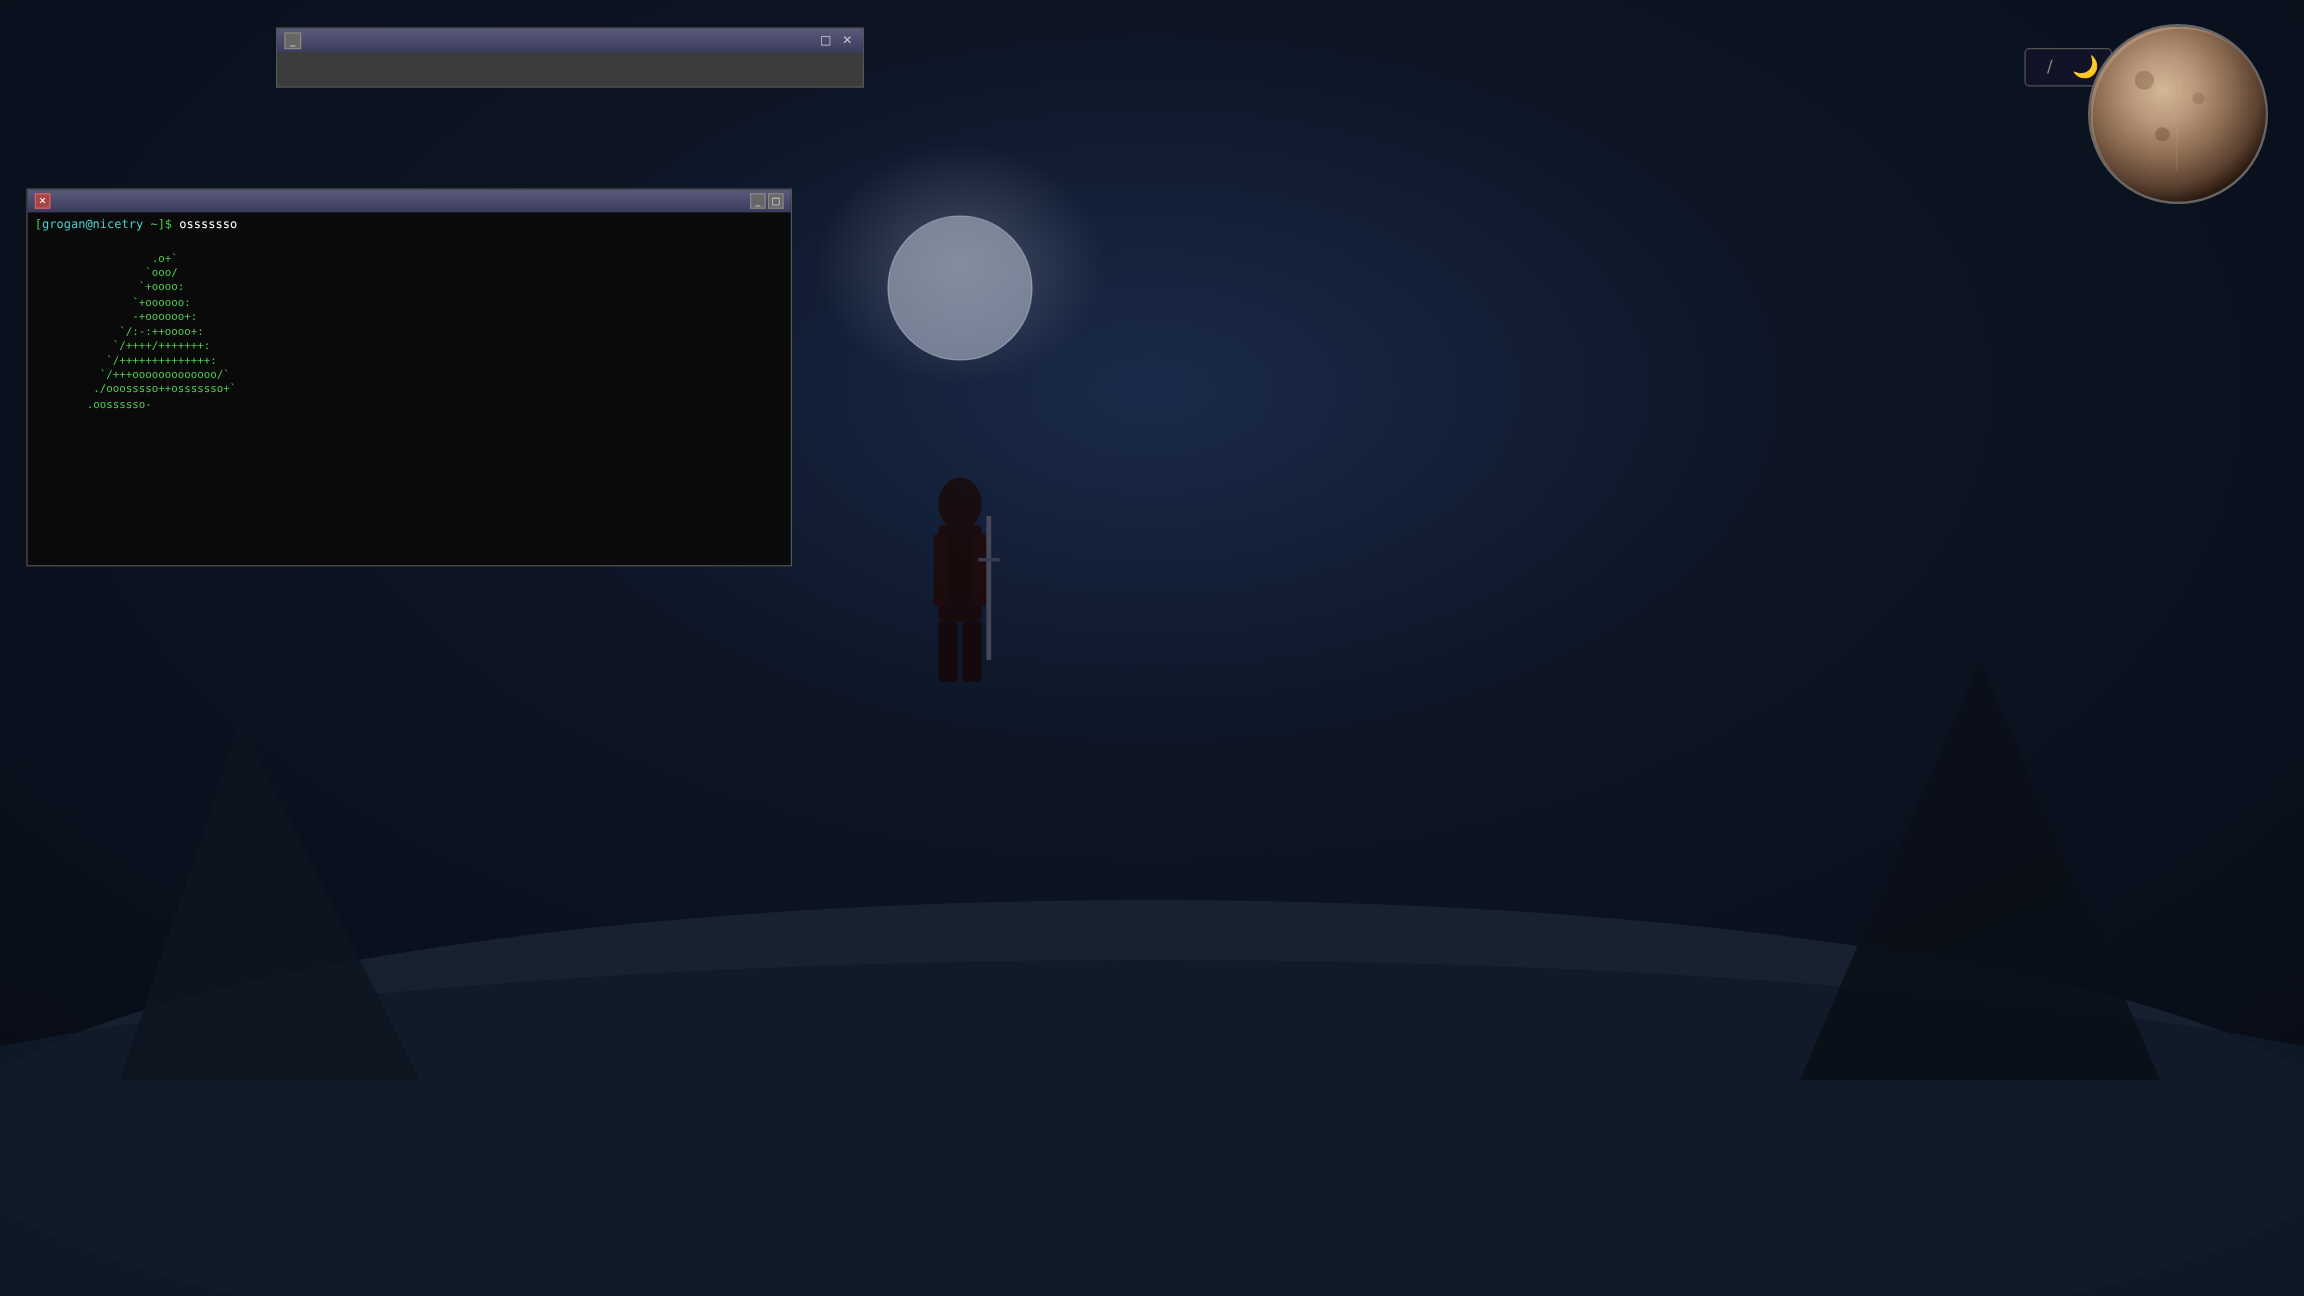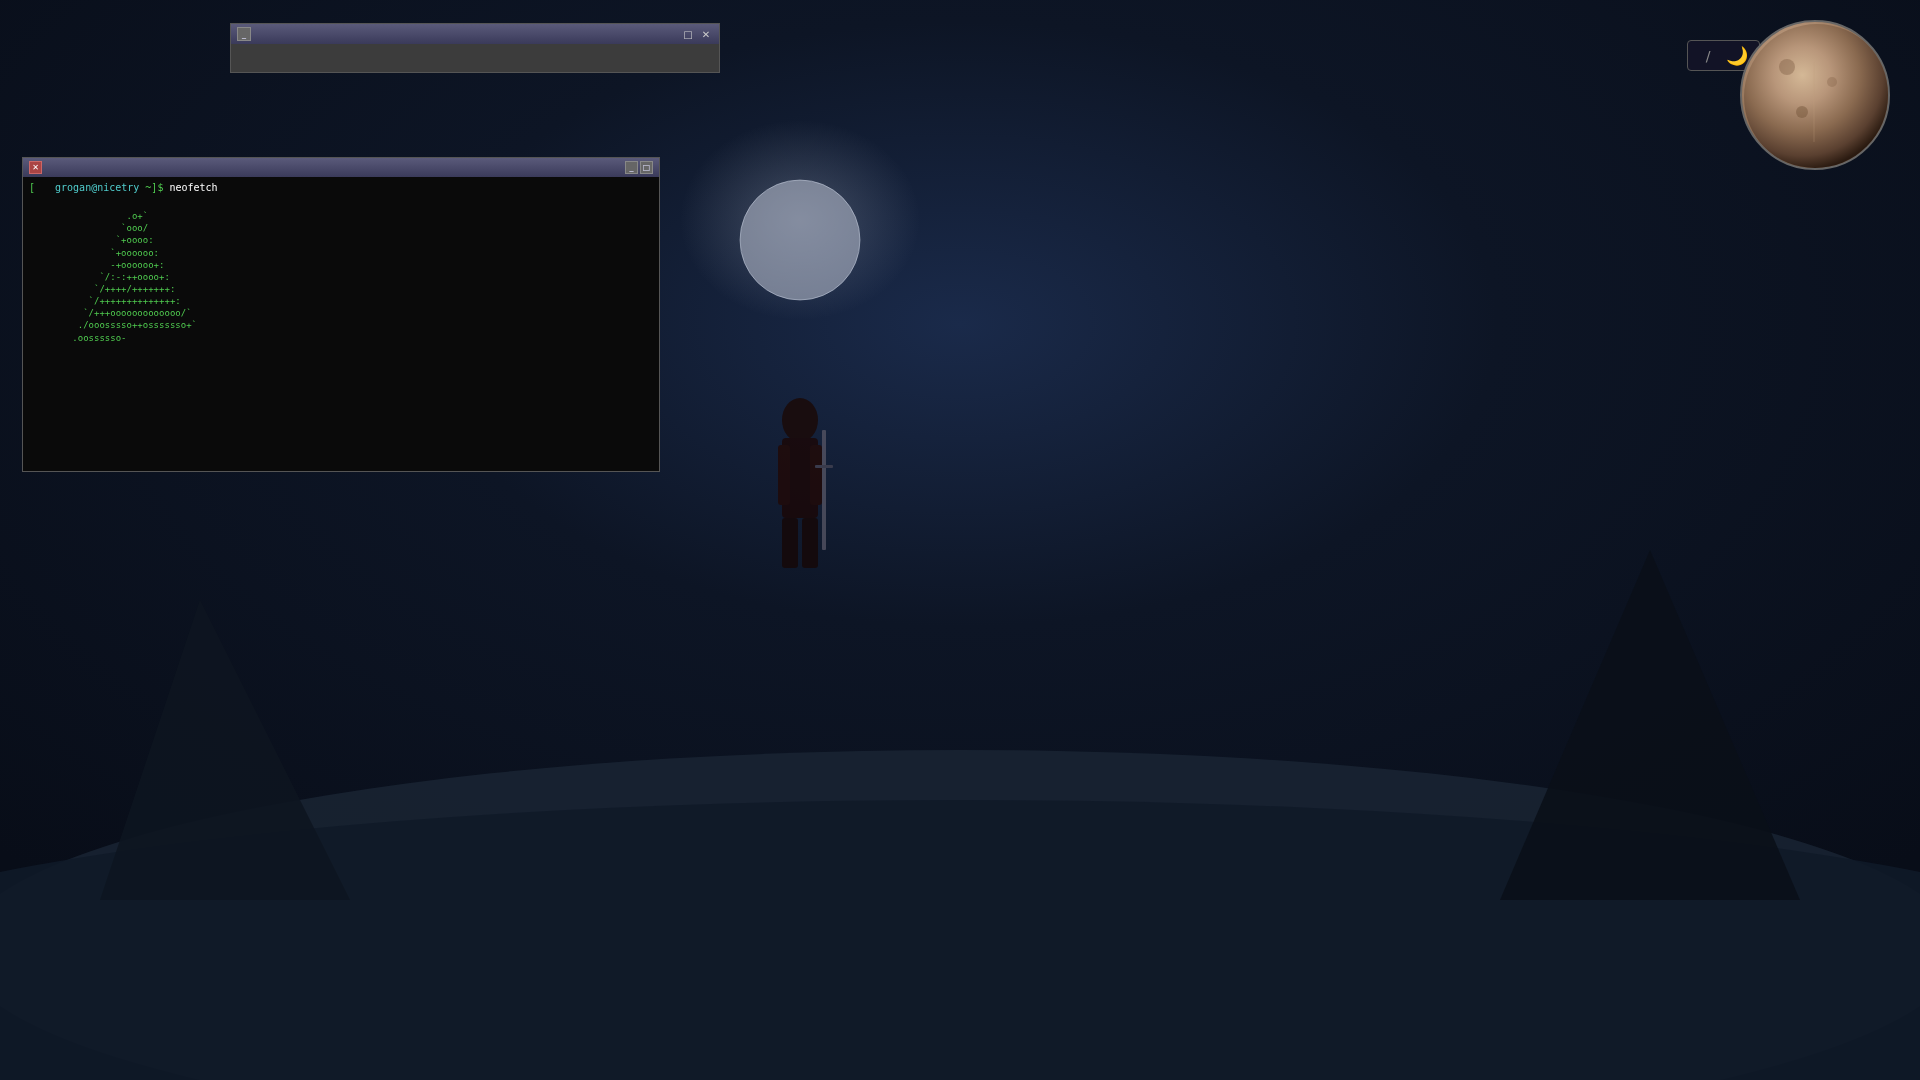--- a/index.html
+++ b/index.html
@@ -106,21 +106,21 @@
       padding: 4px 6px;
       font-family: 'DejaVu Sans Mono', 'Courier New', monospace;
       font-size: 10px;
       color: #d0d0d0;
       line-height: 1.4;
       overflow: hidden;
       height: calc(100% - 24px);
     }
 
     .term-prompt { color: #50cc50; }
-    .term-username { color: #50cccc; margin-left: 20px; }
+    .term-username { color: #50cccc; }
     .term-cmd { color: #ffffff; }
 
     .neofetch-left {
       float: left;
       color: #50cc50;
       font-size: 9px;
       line-height: 1.35;
       margin-right: 8px;
       white-space: pre;
     }
@@ -256,21 +256,21 @@
       <span style="width:13px;height:13px;background:#aa4444;border:1px solid #cc6666;display:flex;align-items:center;justify-content:center;font-size:8px;cursor:pointer;color:#fff;">✕</span>
     </div>
     <span style="flex:1;text-align:center;"></span>
     <div style="display:flex;gap:2px;">
       <span style="width:13px;height:13px;background:#666;border:1px solid #888;display:flex;align-items:center;justify-content:center;font-size:8px;cursor:pointer;">_</span>
       <span style="width:13px;height:13px;background:#666;border:1px solid #888;display:flex;align-items:center;justify-content:center;font-size:8px;cursor:pointer;">□</span>
     </div>
   </div>
   <div class="terminal-content">
     <div style="margin-bottom:3px;">
-      <span class="term-prompt">[</span><span class="term-username">grogan@nicetry</span><span class="term-prompt"> ~]$ </span><span class="term-cmd">neofetch</span>
+      <span class="term-prompt">[</span><span class="term-username">grogan@nicetry</span><span class="term-prompt"> ~]$ </span><span class="term-cmd">osssssso</span>
     </div>
     <div style="display:flex;">
       <div class="neofetch-left">
                   .o+`
                  `ooo/
                 `+oooo:
                `+oooooo:
                -+oooooo+:
              `/:-:++oooo+:
             `/++++/+++++++:

